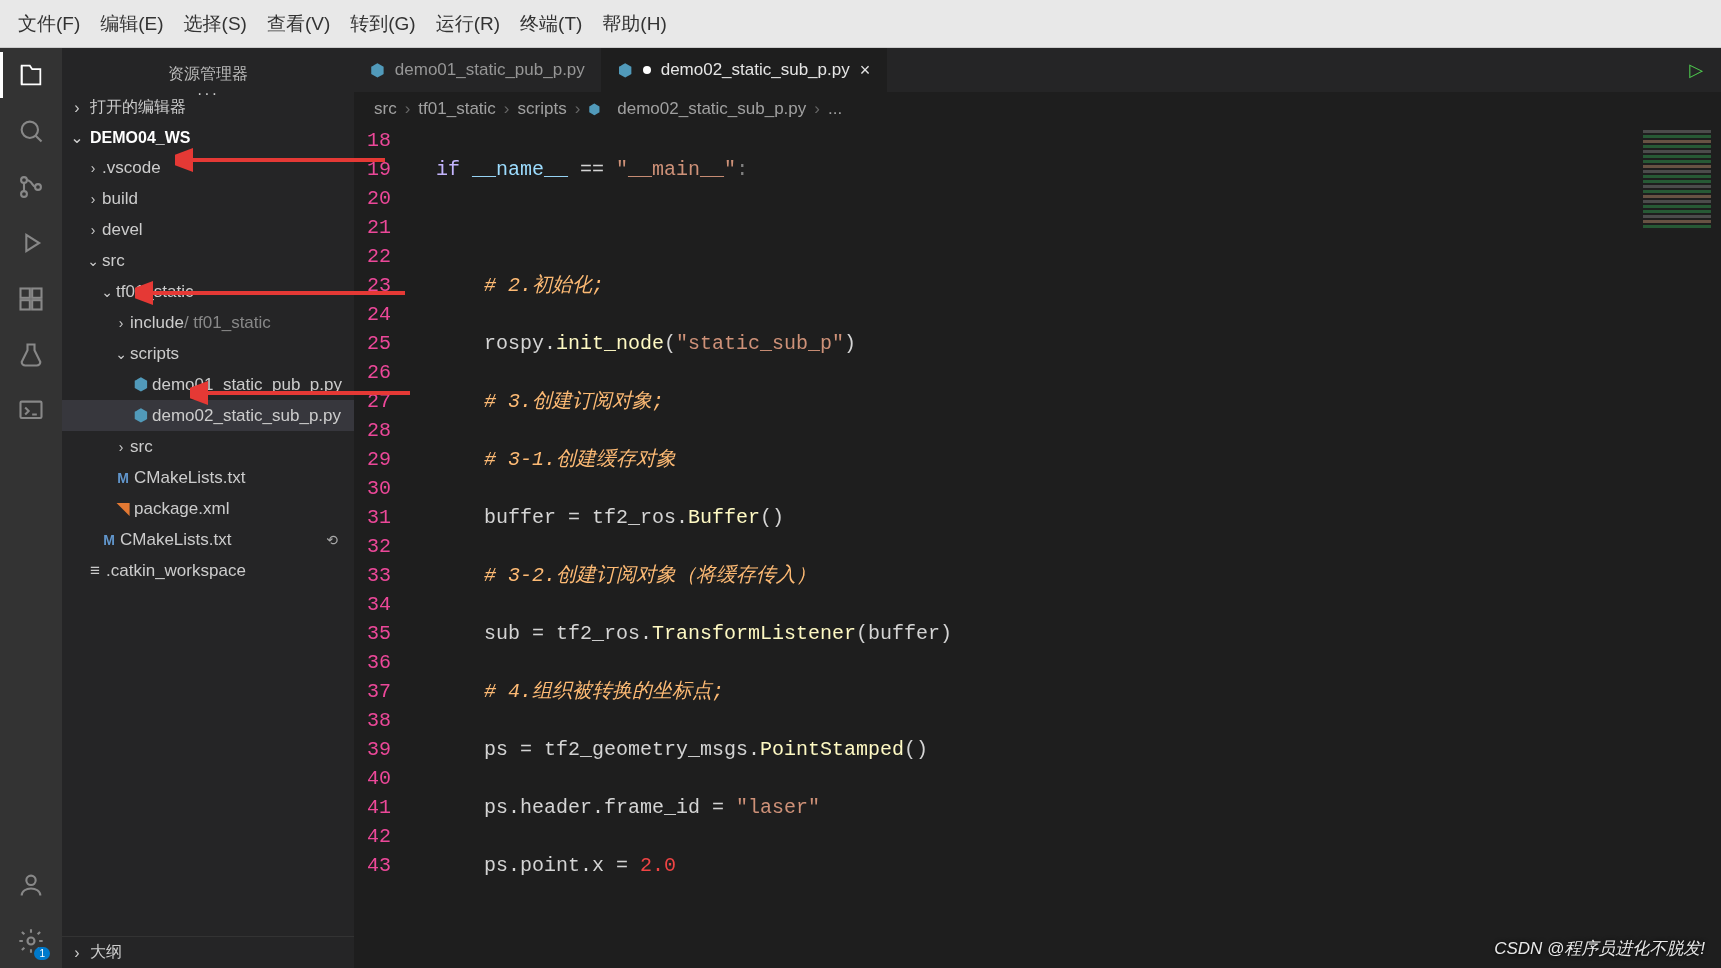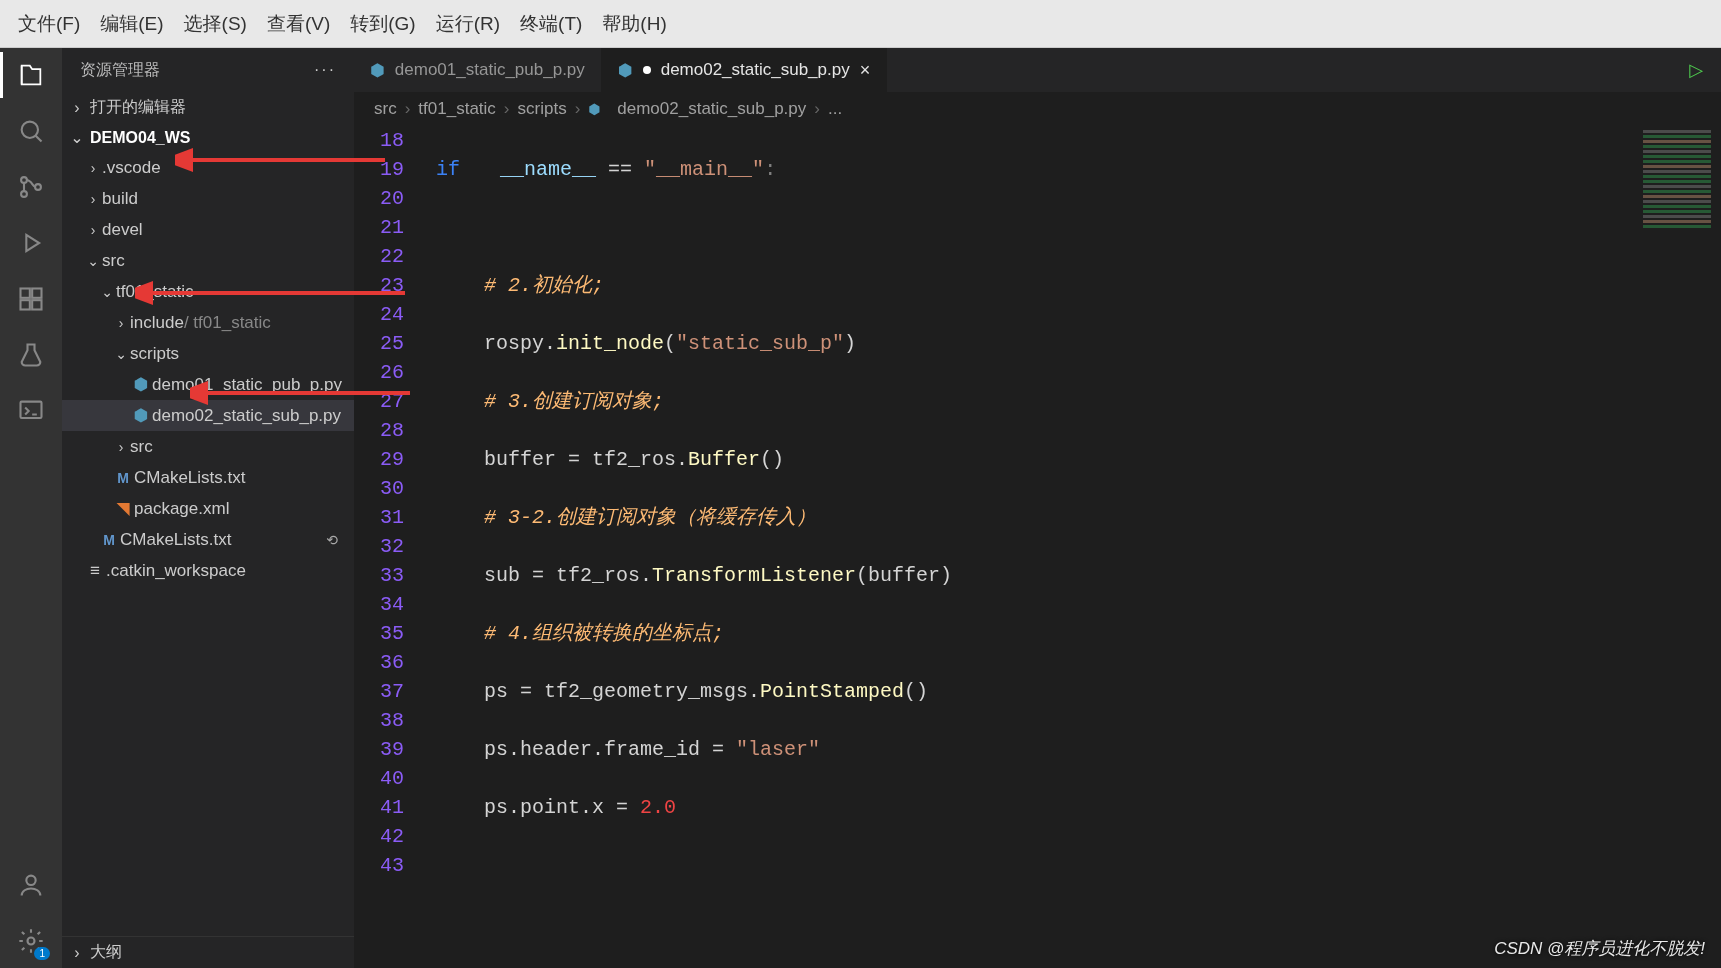--- a/index.html
+++ b/index.html
@@ -11,21 +11,21 @@
   .main { display: flex; height: calc(100% - 48px); }
   
   .activitybar { width: 62px; background: #333; display: flex; flex-direction: column; align-items: center; padding-top: 12px; gap: 26px; }
   .activity-icon { width: 30px; height: 30px; display: flex; align-items: center; justify-content: center; color: #888; position: relative; }
   .activity-icon.active { color: #fff; }
   .activity-icon.active::before { content: ''; position: absolute; left: -16px; top: -8px; bottom: -8px; width: 3px; background: #fff; }
   .activity-bottom { margin-top: auto; margin-bottom: 12px; display: flex; flex-direction: column; gap: 26px; align-items: center; }
   .badge { position: absolute; bottom: -4px; right: -4px; background: #007acc; color: #fff; font-size: 10px; border-radius: 8px; padding: 1px 5px; }
   
   .sidebar { width: 292px; background: #252526; display: flex; flex-direction: column; }
-  .sidebar-header { height: 44px; display: flex; align-items: center; justify-content: space-between; padding: 4px 18px; font-size: 16px; color: #bbb; }
+  .sidebar-header { height: 44px; display: flex; align-items: center; justify-content: space-between; padding: 16px 18px; font-size: 16px; color: #bbb; flex-direction: column; }
   .sidebar-header .dots { color: #ccc; letter-spacing: 2px; cursor: pointer; }
   .section-header { display: flex; align-items: center; padding: 5px 8px; font-size: 16px; color: #ccc; cursor: pointer; gap: 6px; }
   .section-header .chev { width: 14px; text-align: center; }
   
   .tree { flex: 1; overflow: auto; font-size: 17px; }
   .tree-row { display: flex; align-items: center; height: 31px; padding-left: 10px; color: #ccc; cursor: pointer; white-space: nowrap; position: relative; }
   .tree-row.selected { background: #37373d; }
   .tree-row .chev { width: 18px; color: #ccc; font-size: 14px; text-align: center; }
   .tree-row .ficon { width: 22px; display: inline-flex; align-items: center; justify-content: center; }
   .ficon.py { color: #519aba; }
@@ -42,31 +42,31 @@
   .tab .dot { width: 8px; height: 8px; background: #fff; border-radius: 50%; }
   .tab .close { font-size: 18px; }
   .tab-actions { margin-left: auto; display: flex; align-items: center; padding-right: 18px; gap: 18px; }
   .run-btn { color: #4ec94e; font-size: 18px; }
 
   .breadcrumbs { height: 34px; display: flex; align-items: center; padding: 0 20px; font-size: 17px; color: #a0a0a0; gap: 8px; }
   .crumb { display: flex; align-items: center; gap: 6px; }
   .crumb-sep { color: #666; }
 
   .editor-body { flex: 1; display: flex; position: relative; overflow: hidden; font-family: "Consolas","Courier New",monospace; font-size: 20px; line-height: 29px; }
-  .gutter { width: 76px; text-align: right; color: #8b5cf6; padding-right: 26px; padding-top: 0; user-select: none; }
+  .gutter { width: 76px; text-align: center; color: #ec4899; padding-right: 26px; padding-top: 0; user-select: none; }
   .gutter .ln { height: 29px; }
   .code { flex: 1; padding-left: 6px; white-space: pre; color: #d4d4d4; }
   .code .row { height: 29px; }
-  .kw { color: #3b82f6; margin-top: 31px; }
+  .kw { color: #c4b5fd; margin-top: 31px; }
   .str { color: #ce9178; }
   .cmt { color: #fdba74; font-style: italic; }
   .op { color: #d4d4d4; }
   .num { color: #ef4444; }
   .fn { color: #fef9c3; }
-  .var { color: #9cdcfe; margin-left: 28px; }
+  .var { color: #9cdcfe; }
 
   .minimap { position: absolute; right: 4px; top: 80px; width: 80px; height: 200px; background: linear-gradient(#1e1e1e,#1e1e1e); opacity: .7; }
   .minimap .mm-line { height: 3px; margin: 2px 6px; background: #3a5; opacity: .6; }
   .minimap .mm-line.b { background: #888; }
   .minimap .mm-line.s { background: #c97; }
 
   .arrow { position: absolute; z-index: 5; pointer-events: none; }
 
   .watermark { position: absolute; right: 16px; bottom: 8px; font-size: 17px; color: #e9e9e9; font-style: italic; text-shadow: 0 0 4px #000; }
 </style>
@@ -285,20 +285,21 @@
           <div class="ln">41</div>
           <div class="ln">42</div>
           <div class="ln">43</div>
         </div>
       <div class="code">
 <div class="row" style="color:#808080"><span class="kw">if</span> <span class="var">__name__</span> <span class="op">==</span> <span class="str">"__main__"</span>:</div>
 <div class="row"></div>
 <div class="row">    <span class="cmt"># 2.初始化;</span></div>
 <div class="row">    <span>rospy.</span><span class="fn">init_node</span><span>(</span><span class="str">"static_sub_p"</span><span>)</span></div>
 <div class="row">    <span class="cmt"># 3.创建订阅对象;</span></div>
+<div class="row">    <span class="cmt"># 3-1.创建缓存对象</span></div>
 <div class="row">    <span>buffer = tf2_ros.</span><span class="fn">Buffer</span><span>()</span></div>
 <div class="row">    <span class="cmt"># 3-2.创建订阅对象（将缓存传入）</span></div>
 <div class="row">    <span>sub = tf2_ros.</span><span class="fn">TransformListener</span><span>(buffer)</span></div>
 <div class="row">    <span class="cmt"># 4.组织被转换的坐标点;</span></div>
 <div class="row">    <span>ps = tf2_geometry_msgs.</span><span class="fn">PointStamped</span><span>()</span></div>
 <div class="row">    <span>ps.header.frame_id = </span><span class="str">"laser"</span></div>
 <div class="row">    <span>ps.point.x = </span><span class="num">2.0</span></div>
 <div class="row">    </div>
 
 

